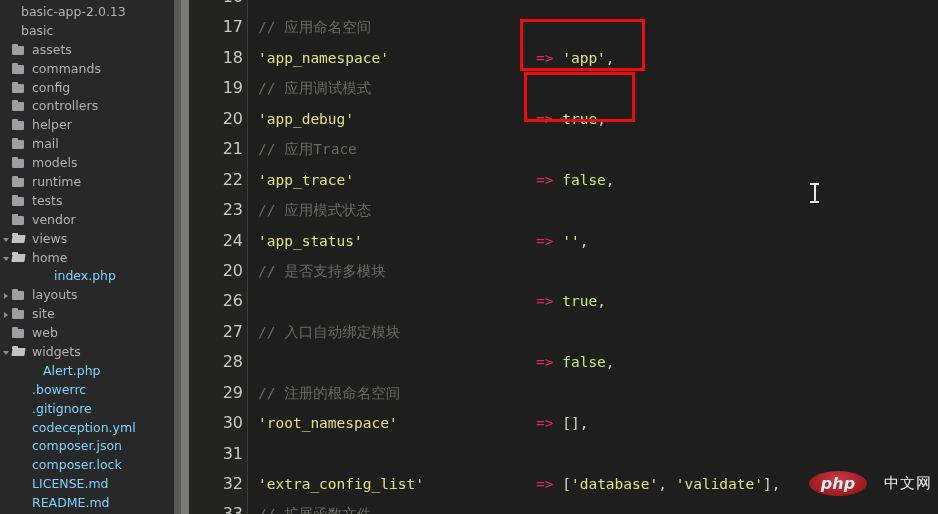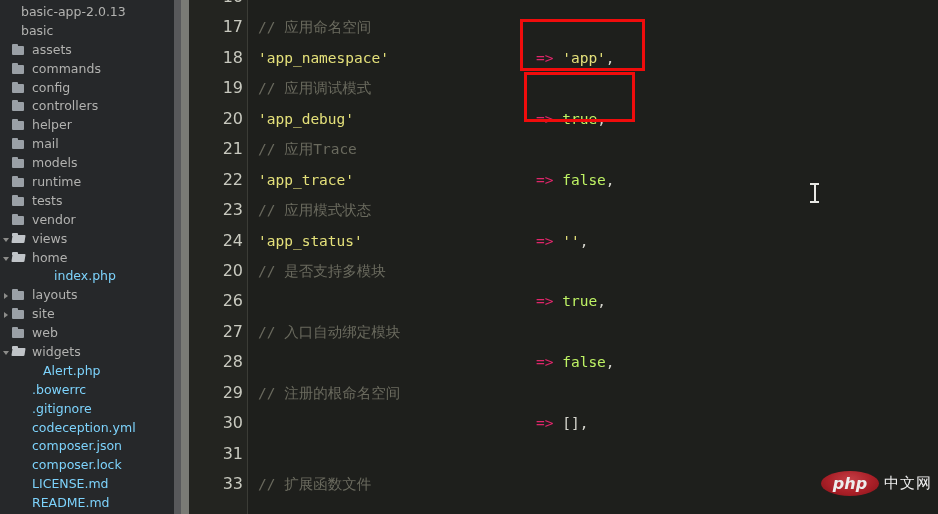--- a/index.html
+++ b/index.html
@@ -223,21 +223,21 @@
   }
   #mouse-cursor .cap-t { top: 1px; }
   #mouse-cursor .cap-b { top: 19px; }
 
   
   #watermark {
     position: absolute;
     right: 6px; bottom: 18px;
     display: flex;
     align-items: center;
-    gap: 5px;
+    gap: 17px;
     pointer-events: none;
     opacity: 0.92;
   }
   #wm-badge {
     width: 58px; height: 25px;
     border-radius: 50%;
     background: radial-gradient(ellipse at 50% 35%, #d4424a 0%, #b62029 55%, #8e1118 100%);
     display: flex; align-items: center; justify-content: center;
     font-family: "DejaVu Sans", sans-serif;
     font-size: 16px; font-weight: bold; font-style: italic;
@@ -416,22 +416,23 @@
         <div class="cline"><span class="lnum">20</span><span class="ctext"><span class="str">'app_debug'</span></span><span class="col-val"><span class="arr">=&gt;</span> <span class="kw">true</span><span class="pun">,</span></span></div>
         <div class="cline"><span class="lnum">21</span><span class="ctext"><span class="cm">// 应用Trace</span></span></div>
         <div class="cline"><span class="lnum">22</span><span class="ctext"><span class="str">'app_trace'</span></span><span class="col-val"><span class="arr">=&gt;</span> <span class="kw">false</span><span class="pun">,</span></span></div>
         <div class="cline"><span class="lnum">23</span><span class="ctext"><span class="cm">// 应用模式状态</span></span></div>
         <div class="cline"><span class="lnum">24</span><span class="ctext"><span class="str">'app_status'</span></span><span class="col-val"><span class="arr">=&gt;</span> <span class="str">''</span><span class="pun">,</span></span></div>
         <div class="cline"><span class="lnum">20</span><span class="ctext"><span class="cm">// 是否支持多模块</span></span></div>
         <div class="cline"><span class="lnum">26</span><span class="col-val"><span class="arr">=&gt;</span> <span class="kw">true</span><span class="pun">,</span></span></div>
         <div class="cline"><span class="lnum">27</span><span class="ctext"><span class="cm">// 入口自动绑定模块</span></span></div>
         <div class="cline"><span class="lnum">28</span><span class="col-val"><span class="arr">=&gt;</span> <span class="kw">false</span><span class="pun">,</span></span></div>
         <div class="cline"><span class="lnum">29</span><span class="ctext"><span class="cm">// 注册的根命名空间</span></span></div>
-        <div class="cline"><span class="lnum">30</span><span class="col-val"><span class="arr">=&gt;</span> <span class="pun">[</span><span class="pun">]</span><span class="pun">,</span></span></div>
+        <div class="cline"><span class="lnum">30</span><span class="ctext"><span class="str">'root_namespace'</span></span><span class="col-val"><span class="arr">=&gt;</span> <span class="pun">[</span><span class="pun">]</span><span class="pun">,</span></span></div>
         <div class="cline"><span class="lnum">31</span></div>
+        <div class="cline"><span class="lnum">32</span><span class="ctext"><span class="str">'extra_config_list'</span></span><span class="col-val"><span class="arr">=&gt;</span> <span class="pun">[</span><span class="str">'database'</span><span class="pun">,</span> <span class="str">'validate'</span><span class="pun">]</span><span class="pun">,</span></span></div>
         <div class="cline"><span class="lnum">33</span><span class="ctext"><span class="cm">// 扩展函数文件</span></span></div>
       </div>
 
     <div class="redbox" id="redbox-0" style="left:339px; top:19px; width:125px; height:52px;"></div>
     <div class="redbox" id="redbox-1" style="left:343px; top:72px; width:111px; height:50px;"></div>
 
     <div id="mouse-cursor">
       <div class="cap-t"></div>
       <div class="stem"></div>
       <div class="cap-b"></div>

